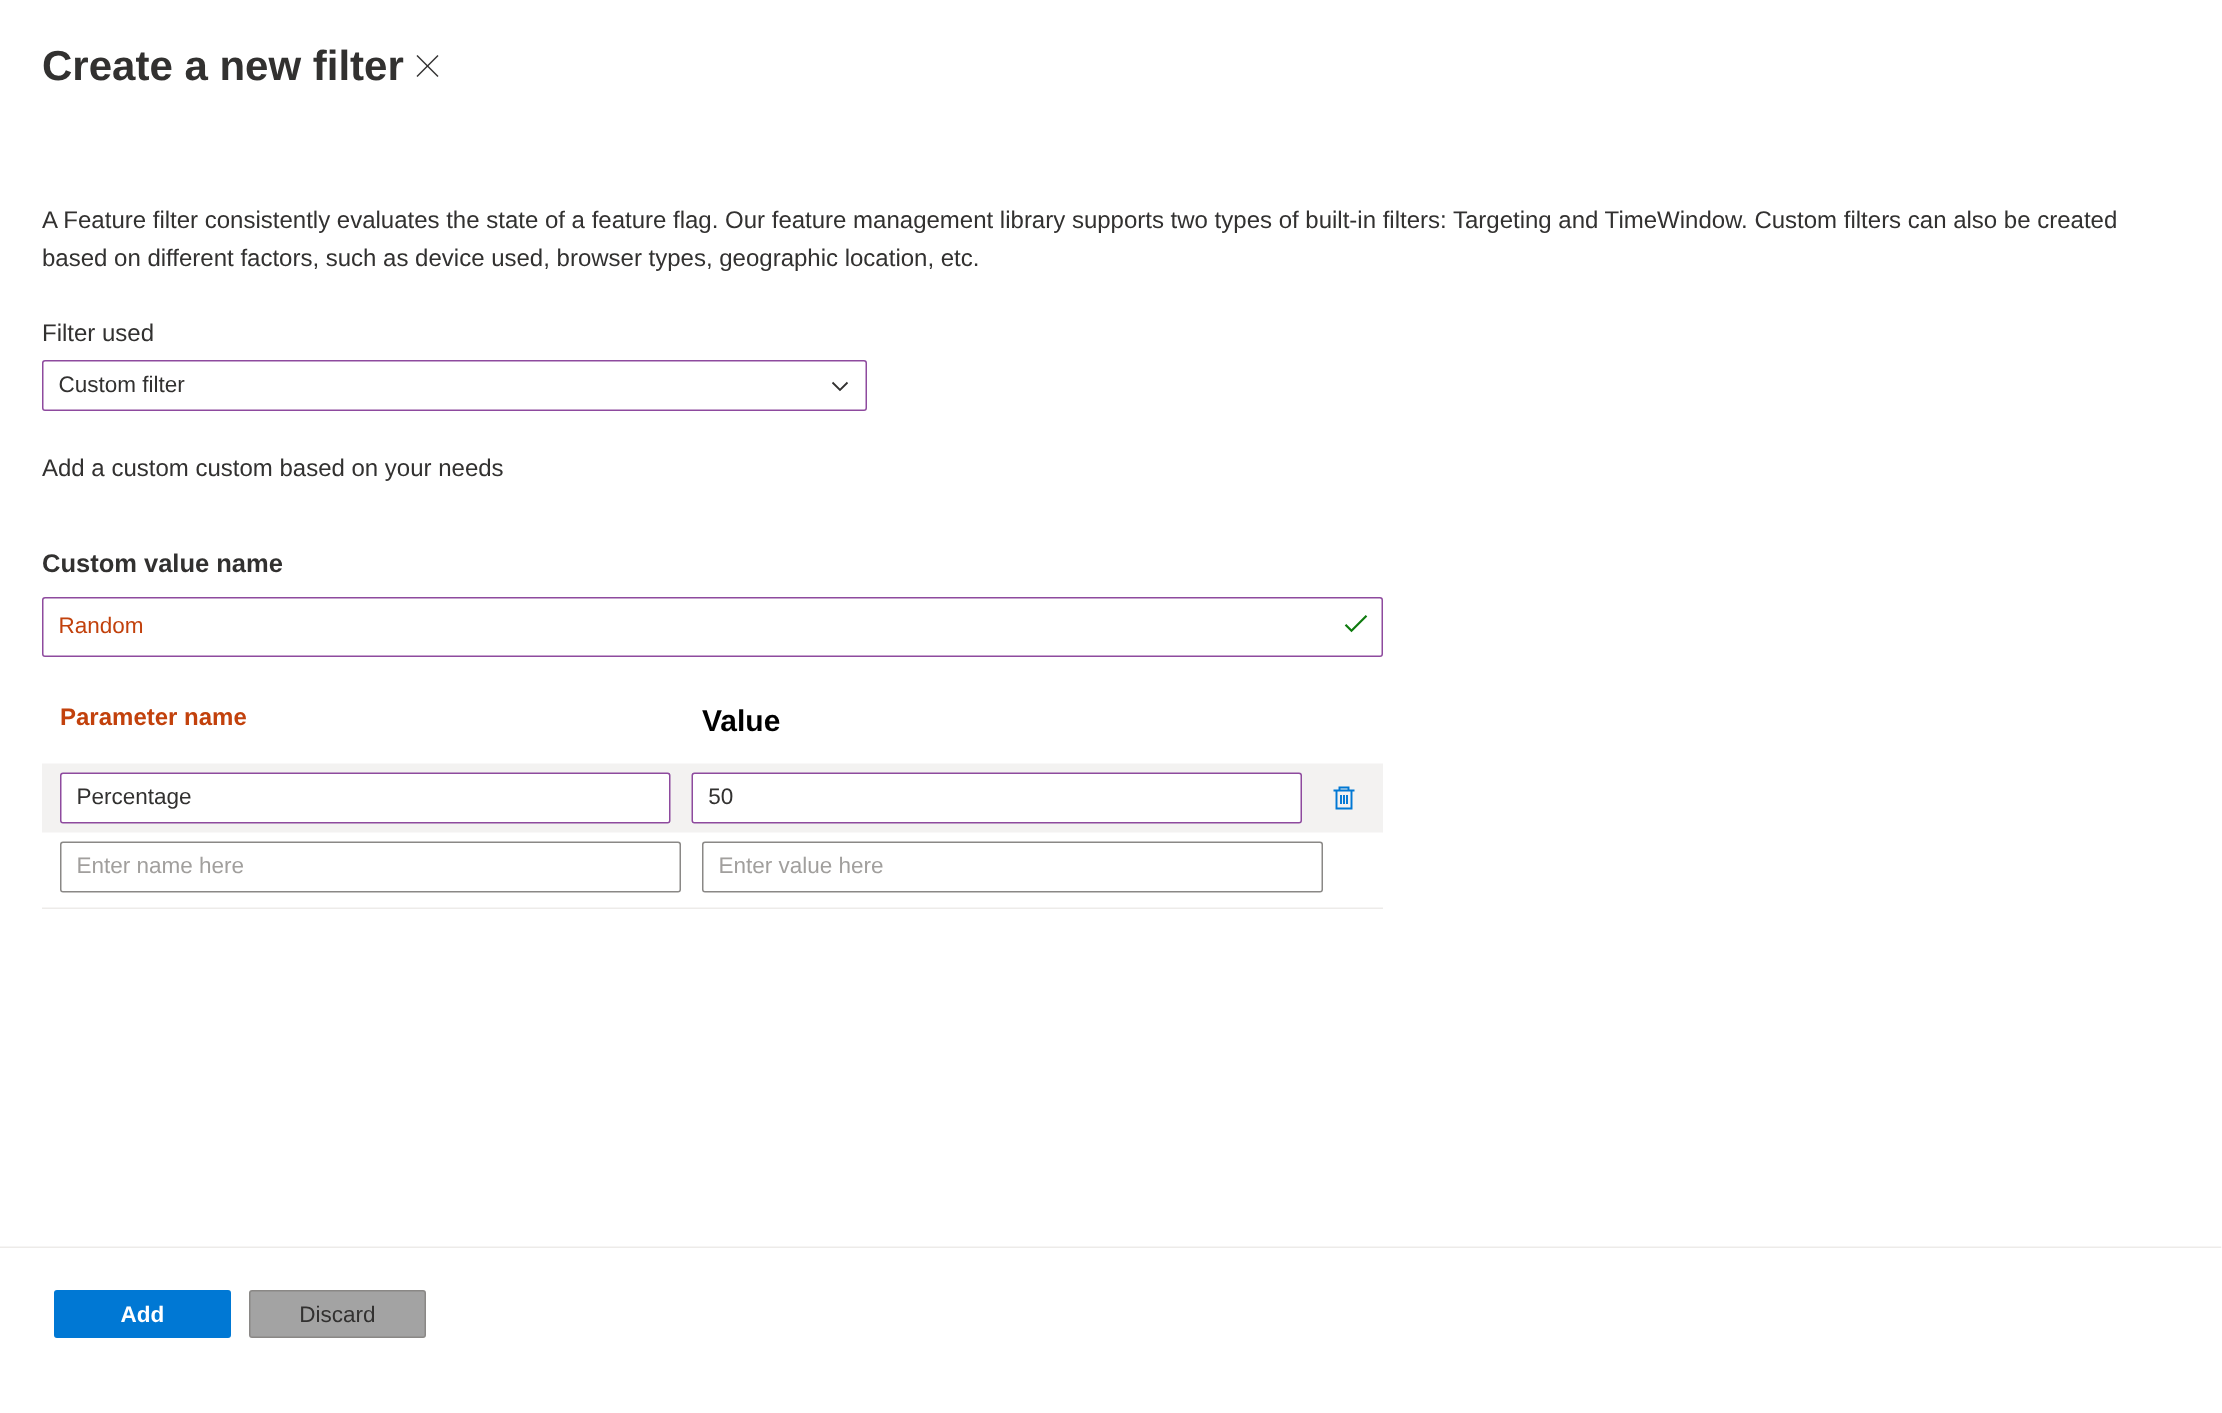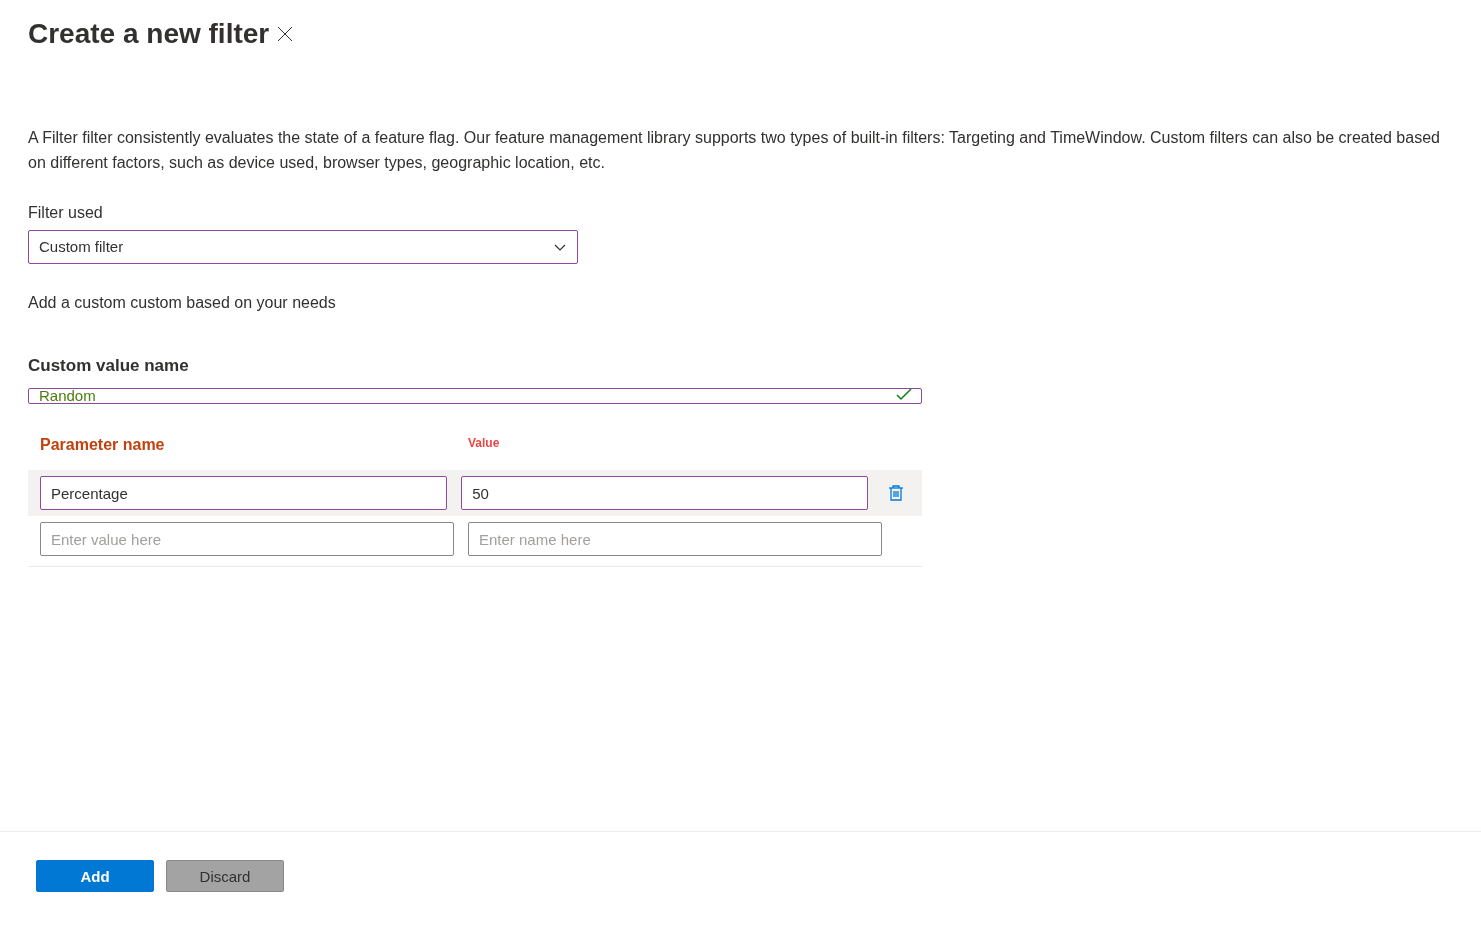--- a/index.html
+++ b/index.html
@@ -13,20 +13,21 @@
       position: relative;
     }
     .panel {
       padding: 18px 28px 0 28px;
       height: 780px;
     }
     .panel-header {
       display: flex;
       justify-content: flex-start;
       align-items: flex-start;
+      margin-top: 10px;
     }
     .panel-title {
       font-size: 28px;
       font-weight: 600;
       color: #323130;
     }
     .close-btn {
       width: 32px;
       height: 32px;
       display: flex;
@@ -80,26 +81,26 @@
       margin-top: 30px;
       font-size: 16px;
       color: #323130;
     }
     .name-input-wrap {
       position: relative;
       width: 894px;
     }
     .text-input {
       width: 100%;
-      height: 16px;
+      height: 40px;
       border: 1px solid #8e4a9e;
       border-radius: 2px;
       padding: 0 36px 0 10px;
       font-size: 15px;
-      color: #4d7c0f;
+      color: #c2410c;
       outline: none;
       background: #ffffff;
     }
     .text-input::placeholder {
       color: #a19f9d;
     }
     .check-icon {
       position: absolute;
       right: 10px;
       top: 50%;
@@ -116,23 +117,23 @@
       padding: 0 12px;
     }
     .col-name-header {
       width: 428px;
       font-size: 16px;
       font-weight: 600;
       color: #c2410c;
     }
     .col-value-header {
       width: 428px;
-      font-size: 12px;
-      font-weight: 600;
-      color: #ef4444;
+      font-size: 20px;
+      font-weight: 600;
+      color: #000000;
     }
     .param-row {
       display: flex;
       align-items: center;
       padding: 6px 12px;
       gap: 14px;
     }
     .param-row.active {
       background: #f3f2f1;
       margin-top: 16px;
@@ -209,21 +210,21 @@
   <div class="panel-header">
     <h1 class="panel-title">Create a new filter</h1>
     <div class="close-btn">
       <svg width="16" height="16" viewBox="0 0 16 16" fill="none" stroke="currentColor" stroke-width="1">
         <line x1="1" y1="1" x2="15" y2="15"></line>
         <line x1="15" y1="1" x2="1" y2="15"></line>
       </svg>
     </div>
   </div>
 
-  <p class="description">A Filter filter consistently evaluates the state of a feature flag. Our feature management library supports two types of built-in filters: Targeting and TimeWindow. Custom filters can also be created based on different factors, such as device used, browser types, geographic location, etc.</p>
+  <p class="description">A Feature filter consistently evaluates the state of a feature flag. Our feature management library supports two types of built-in filters: Targeting and TimeWindow. Custom filters can also be created based on different factors, such as device used, browser types, geographic location, etc.</p>
 
   <div class="section-label">Filter used</div>
   <div class="select-wrap">
     <div class="select-box">
       <span>Custom filter</span>
       <span class="chevron">
         <svg width="14" height="10" viewBox="0 0 14 10" fill="none" stroke="currentColor" stroke-width="1.2">
           <polyline points="2,3 7,8 12,3"></polyline>
         </svg>
       </span>
@@ -257,22 +258,22 @@
           <path d="M3,4 L3,16 L13,16 L13,4"></path>
           <line x1="6" y1="7" x2="6" y2="13"></line>
           <line x1="8" y1="7" x2="8" y2="13"></line>
           <line x1="10" y1="7" x2="10" y2="13"></line>
           <path d="M5,4 L5,2 L11,2 L11,4"></path>
         </svg>
       </div>
     </div>
 
     <div class="param-row">
+      <input type="text" class="param-input plain col-name" placeholder="Enter name here" style="">
       <input type="text" class="param-input plain col-value" placeholder="Enter value here" style="">
-      <input type="text" class="param-input plain col-name" placeholder="Enter name here" style="">
     </div>
   </div>
   <div class="params-divider"></div>
 </div>
 
 <div class="footer">
   <button class="btn btn-primary">Add</button>
   <button class="btn btn-secondary">Discard</button>
 </div>
 

